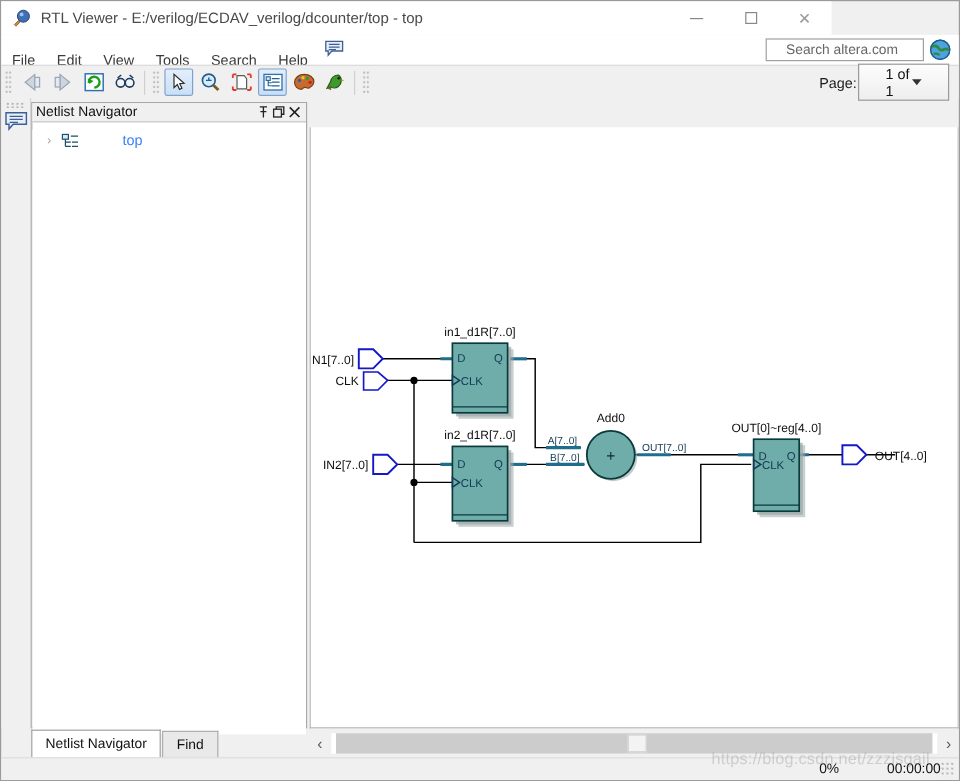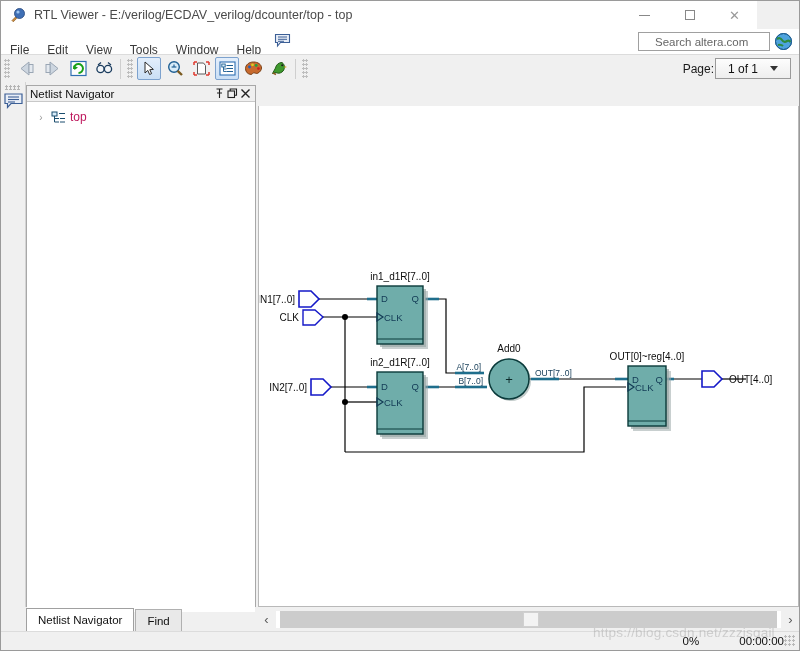--- a/index.html
+++ b/index.html
@@ -14,21 +14,21 @@
   #app {
     position: relative;
     width: 800px; height: 651px;
     background: #f0f0f0;
     border: 1px solid #9a9a9a;
     overflow: hidden;
   }
 
   
   .titlebar {
-    position: absolute; left: 0; top: 0; width: 756px; height: 28px;
+    position: absolute; left: 0; top: 0; width: 692px; height: 28px;
     background: #ffffff;
     display: flex; align-items: center;
   }
   .title-icon {
     width: 18px; height: 18px; margin-left: 8px; margin-right: 7px;
     position: relative; flex: 0 0 auto;
   }
   .title-text {
     font-size: 12.5px; color: #4a4a4a; white-space: nowrap;
     font-family: "Liberation Sans", sans-serif;
@@ -91,24 +91,24 @@
   .tb-btn.sel {
     border: 1px solid #7da2ce;
     background: linear-gradient(to bottom, #e3eefb, #cadff5);
   }
   .page-box {
     margin-left: auto; margin-right: 8px;
     display: flex; align-items: center; gap: 1px;
   }
   .page-label { font-size: 12px; color: #1a1a1a; }
   .page-select {
-    width: 76px; height: 21px; border: 1px solid #9a9a9a;
+    width: 76px; height: 31px; border: 1px solid #9a9a9a;
     background: linear-gradient(to bottom,#fdfdfd,#eeeeee);
     display: flex; align-items: center; justify-content: space-between;
-    padding: 0 12px; font-size: 12px; color: #111;
+    padding: 0 22px; font-size: 12px; color: #111;
   }
   .caret-dn {
     width: 0; height: 0;
     border-left: 4px solid transparent; border-right: 4px solid transparent;
     border-top: 5px solid #333;
   }
 
   
   .left-strip {
     position: absolute; left: 0; top: 81px; width: 25px; height: 525px;
@@ -136,21 +136,21 @@
     width: 13px; height: 13px; display: flex; align-items: center;
     justify-content: center; color: #222; font-size: 11px;
   }
   .nav-body { height: 504px; background: #fff; position: relative; }
   .tree-row {
     display: flex; align-items: center; height: 18px;
     padding-left: 8px; gap: 4px; margin-top: 6px;
   }
   .tree-arrow { color: #9a9a9a; font-size: 10px; width: 12px; text-align: center; }
   .tree-icon { width: 15px; height: 13px; position: relative; }
-  .tree-label { font-size: 12px; color: #be185d; }
+  .tree-label { font-size: 12px; color: #3b82f6; margin-left: 32px; }
 
   
   .btm-tabs {
     position: absolute; left: 25px; top: 606px; width: 230px; height: 24px;
     display: flex; align-items: flex-end;
   }
   .btm-tab {
     height: 22px; padding: 0 11px; font-size: 11.5px; color: #111;
     display: flex; align-items: center;
     background: #e9e9e9; border: 1px solid #b0b0b0; border-bottom: none;
@@ -262,21 +262,21 @@
           <div class="glyph-close">✕</div>
         </div>
     </div>
   </div>
 
   <div class="menubar">
     <div class="menu-item">File</div>
     <div class="menu-item">Edit</div>
     <div class="menu-item">View</div>
     <div class="menu-item">Tools</div>
-    <div class="menu-item">Window</div>
+    <div class="menu-item">Search</div>
     <div class="menu-item">Help</div>
     <div class="menu-chat">
       <svg width="17" height="15" viewBox="0 0 17 15">
         <path d="M1.5 1.5 H15.5 V9.5 H6.5 L3.5 13 V9.5 H1.5 Z" fill="#e8eef7" stroke="#3c5f96" stroke-width="1.1"></path>
         <line x1="4" y1="4" x2="13" y2="4" stroke="#3c5f96" stroke-width="1"></line>
         <line x1="4" y1="6.3" x2="13" y2="6.3" stroke="#3c5f96" stroke-width="1"></line>
         <line x1="4" y1="8.3" x2="10" y2="8.3" stroke="#3c5f96" stroke-width="1"></line>
       </svg>
     </div>
     <div class="search-wrap">

